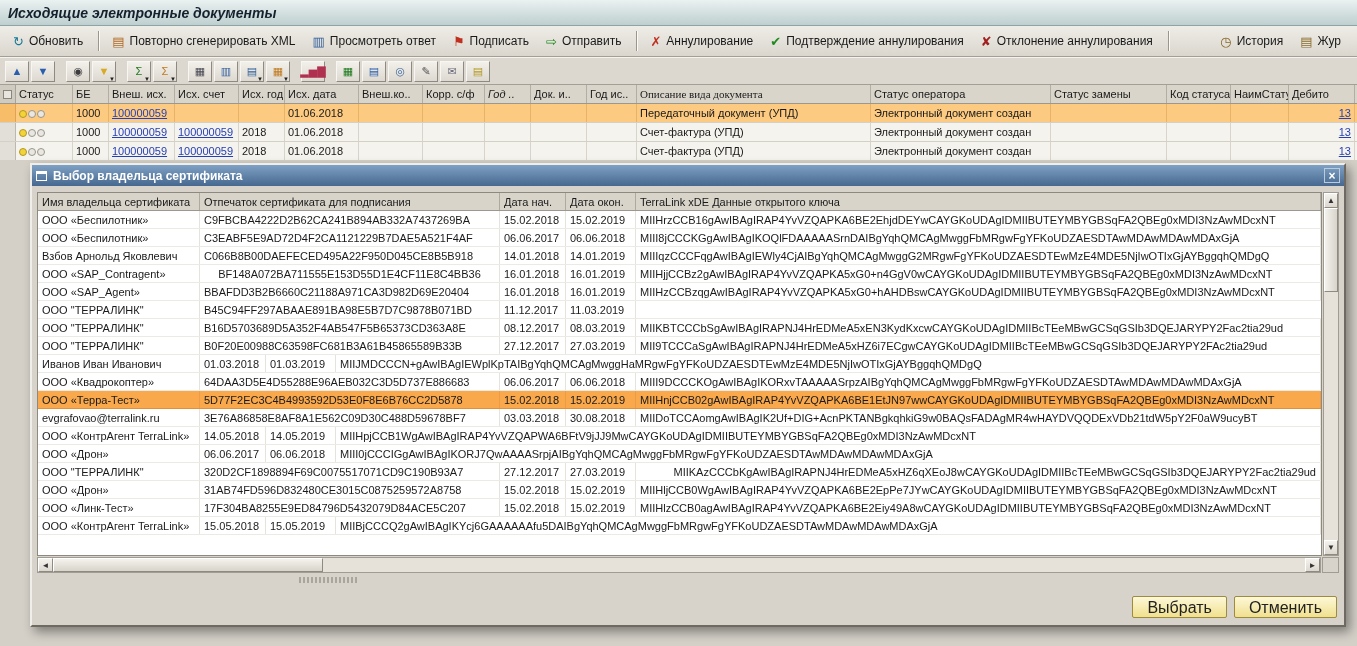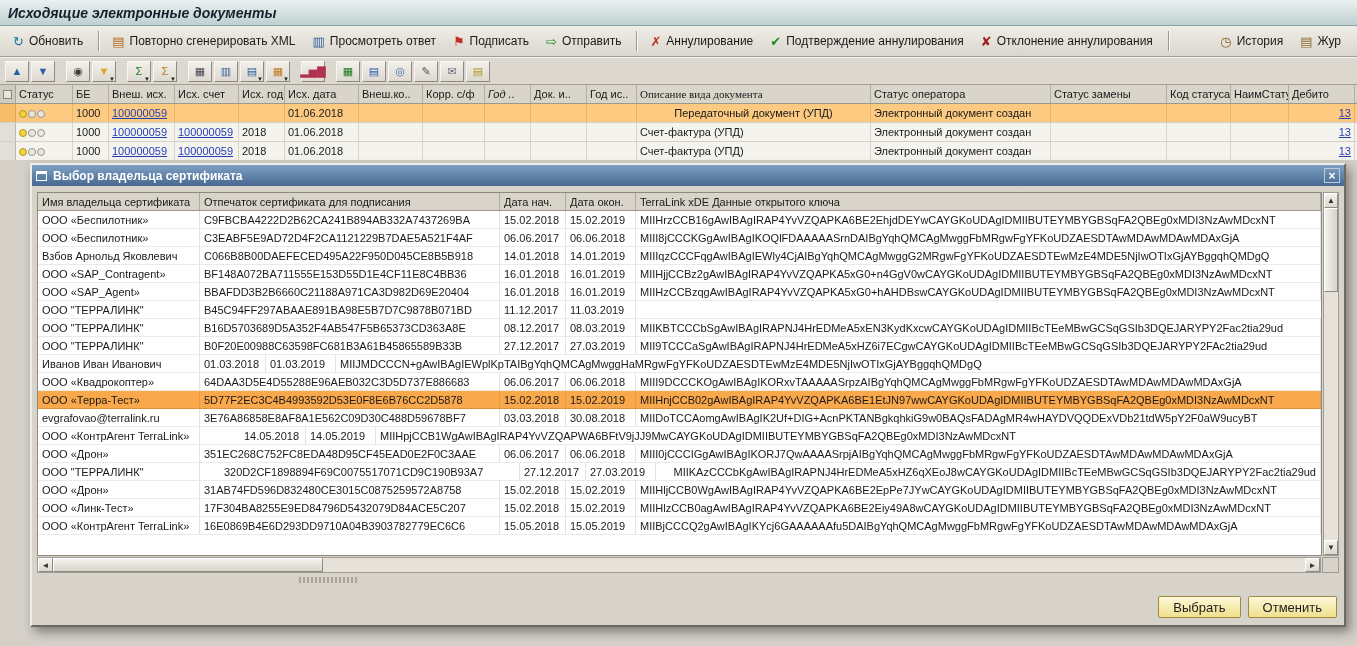--- a/index.html
+++ b/index.html
@@ -82,21 +82,21 @@
   .sb-thumbh{width:270px;background:linear-gradient(#f4f2ec,#d8d4cc);
              border:1px solid;border-color:#fff #8e8a82 #8e8a82 #fff}
   .sb-fillh{flex:1}
   .sb-corner{width:17px;margin-left:1px;background:#d7d3cb;border:1px solid #a09c94}
 
   .griprow{height:10px;flex:0 0 10px;margin:2px 5px 0 5px;position:relative}
   .grip{position:absolute;left:262px;top:2px;width:58px;height:6px;
         background:repeating-linear-gradient(90deg,#9a968e 0 2px,transparent 2px 4px);opacity:.75;cursor:pointer}
 
   .dlg-footer{margin-top:auto;display:flex;justify-content:flex-end;gap:7px;padding:4px 7px 7px}
-  .sap-btn{font-family:inherit;font-size:13px;height:22px;padding:2px 14px;
+  .sap-btn{font-family:inherit;font-size:16px;height:22px;padding:2px 14px;
            background:linear-gradient(#fdf8d8,#f0e08e);border:1px solid #9d8b3f;border-radius:2px;color:#222;cursor:pointer}
 </style>
 </head>
 <body>
 
 <div class="titlebar">
   <span>Исходящие электронные документы</span>
 </div>
 
 <div class="app-toolbar" id="appToolbar">
@@ -241,21 +241,21 @@
       <div class="g-cell" style="width: 36px;">1000</div>
       <div class="g-cell" style="width: 66px;"><span class="glink">100000059</span></div>
       <div class="g-cell" style="width: 64px;"></div>
       <div class="g-cell" style="width: 46px;"></div>
       <div class="g-cell" style="width: 74px;">01.06.2018</div>
       <div class="g-cell" style="width: 64px;"></div>
       <div class="g-cell" style="width: 62px;"></div>
       <div class="g-cell" style="width: 46px;"></div>
       <div class="g-cell" style="width: 56px;"></div>
       <div class="g-cell" style="width: 50px;"></div>
-      <div class="g-cell" style="width: 234px; text-align: center;">Передаточный документ (УПД)</div>
+      <div class="g-cell" style="width: 234px;">Передаточный документ (УПД)</div>
       <div class="g-cell" style="width: 180px;">Электронный документ создан</div>
       <div class="g-cell" style="width: 116px;"></div>
       <div class="g-cell" style="width: 64px;"></div>
       <div class="g-cell" style="width: 58px;"></div>
       <div class="g-cell right" style="width: 66px;"><span class="glink">13</span></div>
     </div>
     <div class="g-row">
       <div class="g-selcell"></div>
       <div class="g-cell" style="width: 57px;"><span class="lights">
           <i class="on"></i>
@@ -337,21 +337,21 @@
         </div>
         <div class="d-row">
           <div class="d-c" style="width: 162px;">Взбов Арнольд Яковлевич</div>
           <div class="d-c" style="width: 300px;">C066B8B00DAEFECED495A22F950D045CE8B5B918</div>
           <div class="d-c" style="width: 66px;">14.01.2018</div>
           <div class="d-c" style="width: 70px;">14.01.2019</div>
           <div class="d-c" style="flex: 1 1 0%; min-width: 0px;">MIIIqzCCCFqgAwIBAgIEWly4CjAIBgYqhQMCAgMwggG2MRgwFgYFKoUDZAESDTEwMzE4MDE5NjIwOTIxGjAYBggqhQMDgQ</div>
         </div>
         <div class="d-row">
           <div class="d-c" style="width: 162px;">ООО «SAP_Contragent»</div>
-          <div class="d-c" style="width: 300px;">BF148A072BA711555E153D55D1E4CF11E8C4BB36</div>
+          <div class="d-c" style="width: 300px; text-align: center;">BF148A072BA711555E153D55D1E4CF11E8C4BB36</div>
           <div class="d-c" style="width: 66px;">16.01.2018</div>
           <div class="d-c" style="width: 70px;">16.01.2019</div>
           <div class="d-c" style="flex: 1 1 0%; min-width: 0px;">MIIHjjCCBz2gAwIBAgIRAP4YvVZQAPKA5xG0+n4GgV0wCAYGKoUDAgIDMIIBUTEYMBYGBSqFA2QBEg0xMDI3NzAwMDcxNT</div>
         </div>
         <div class="d-row">
           <div class="d-c" style="width: 162px;">ООО «SAP_Agent»</div>
           <div class="d-c" style="width: 300px;">BBAFDD3B2B6660C21188A971CA3D982D69E20404</div>
           <div class="d-c" style="width: 66px;">16.01.2018</div>
           <div class="d-c" style="width: 70px;">16.01.2019</div>
           <div class="d-c" style="flex: 1 1 0%; min-width: 0px;">MIIHzCCBzqgAwIBAgIRAP4YvVZQAPKA5xG0+hAHDBswCAYGKoUDAgIDMIIBUTEYMBYGBSqFA2QBEg0xMDI3NzAwMDcxNT</div>
@@ -398,55 +398,53 @@
         </div>
         <div class="d-row">
           <div class="d-c" style="width: 162px;">evgrafovao@terralink.ru</div>
           <div class="d-c" style="width: 300px;">3E76A86858E8AF8A1E562C09D30C488D59678BF7</div>
           <div class="d-c" style="width: 66px;">03.03.2018</div>
           <div class="d-c" style="width: 70px;">30.08.2018</div>
           <div class="d-c" style="flex: 1 1 0%; min-width: 0px;">MIIDoTCCAomgAwIBAgIK2Uf+DIG+AcnPKTANBgkqhkiG9w0BAQsFADAgMR4wHAYDVQQDExVDb21tdW5pY2F0aW9ucyBT</div>
         </div>
         <div class="d-row">
           <div class="d-c" style="width: 162px;">ООО «КонтрАгент TerraLink»</div>
-          <div class="d-c" style="width: 66px; margin-left: 40px;">14.05.2018</div>
+          <div class="d-c" style="width: 66px;">14.05.2018</div>
           <div class="d-c" style="width: 70px;">14.05.2019</div>
           <div class="d-c" style="flex: 1 1 0%; min-width: 0px;">MIIHpjCCB1WgAwIBAgIRAP4YvVZQAPWA6BFtV9jJJ9MwCAYGKoUDAgIDMIIBUTEYMBYGBSqFA2QBEg0xMDI3NzAwMDcxNT</div>
         </div>
         <div class="d-row">
           <div class="d-c" style="width: 162px;">ООО «Дрон»</div>
-          <div class="d-c" style="width: 300px;">351EC268C752FC8EDA48D95CF45EAD0E2F0C3AAE</div>
           <div class="d-c" style="width: 66px;">06.06.2017</div>
           <div class="d-c" style="width: 70px;">06.06.2018</div>
           <div class="d-c" style="flex: 1 1 0%; min-width: 0px;">MIII0jCCCIGgAwIBAgIKORJ7QwAAAASrpjAIBgYqhQMCAgMwggFbMRgwFgYFKoUDZAESDTAwMDAwMDAwMDAxGjA</div>
         </div>
         <div class="d-row">
           <div class="d-c" style="width: 162px;">ООО "ТЕРРАЛИНК"</div>
-          <div class="d-c" style="width: 300px; margin-left: 20px;">320D2CF1898894F69C0075517071CD9C190B93A7</div>
+          <div class="d-c" style="width: 300px;">320D2CF1898894F69C0075517071CD9C190B93A7</div>
           <div class="d-c" style="width: 66px;">27.12.2017</div>
           <div class="d-c" style="width: 70px;">27.03.2019</div>
           <div class="d-c" style="flex: 1 1 0%; min-width: 0px; text-align: right;">MIIKAzCCCbKgAwIBAgIRAPNJ4HrEDMeA5xHZ6qXEoJ8wCAYGKoUDAgIDMIIBcTEeMBwGCSqGSIb3DQEJARYPY2Fac2tia29ud</div>
         </div>
         <div class="d-row">
           <div class="d-c" style="width: 162px;">ООО «Дрон»</div>
           <div class="d-c" style="width: 300px;">31AB74FD596D832480CE3015C0875259572A8758</div>
           <div class="d-c" style="width: 66px;">15.02.2018</div>
           <div class="d-c" style="width: 70px;">15.02.2019</div>
           <div class="d-c" style="flex: 1 1 0%; min-width: 0px;">MIIHljCCB0WgAwIBAgIRAP4YvVZQAPKA6BE2EpPe7JYwCAYGKoUDAgIDMIIBUTEYMBYGBSqFA2QBEg0xMDI3NzAwMDcxNT</div>
         </div>
         <div class="d-row">
           <div class="d-c" style="width: 162px;">ООО «Линк-Тест»</div>
           <div class="d-c" style="width: 300px;">17F304BA8255E9ED84796D5432079D84ACE5C207</div>
           <div class="d-c" style="width: 66px;">15.02.2018</div>
           <div class="d-c" style="width: 70px;">15.02.2019</div>
           <div class="d-c" style="flex: 1 1 0%; min-width: 0px;">MIIHlzCCB0agAwIBAgIRAP4YvVZQAPKA6BE2Eiy49A8wCAYGKoUDAgIDMIIBUTEYMBYGBSqFA2QBEg0xMDI3NzAwMDcxNT</div>
         </div>
         <div class="d-row">
           <div class="d-c" style="width: 162px;">ООО «КонтрАгент TerraLink»</div>
-          <div class="d-c" style="width: 300px;">16E0869B4E6D293DD9710A04B3903782779EC6C6</div>
           <div class="d-c" style="width: 66px;">15.05.2018</div>
           <div class="d-c" style="width: 70px;">15.05.2019</div>
           <div class="d-c" style="flex: 1 1 0%; min-width: 0px;">MIIBjCCCQ2gAwIBAgIKYcj6GAAAAAAfu5DAIBgYqhQMCAgMwggFbMRgwFgYFKoUDZAESDTAwMDAwMDAwMDAxGjA</div>
         </div>
       </div>
     <div class="vscroll">
       <div class="sb-btn">▲</div>
       <div class="sb-thumb"></div>
       <div class="sb-fill"></div>
       <div class="sb-btn">▼</div>

